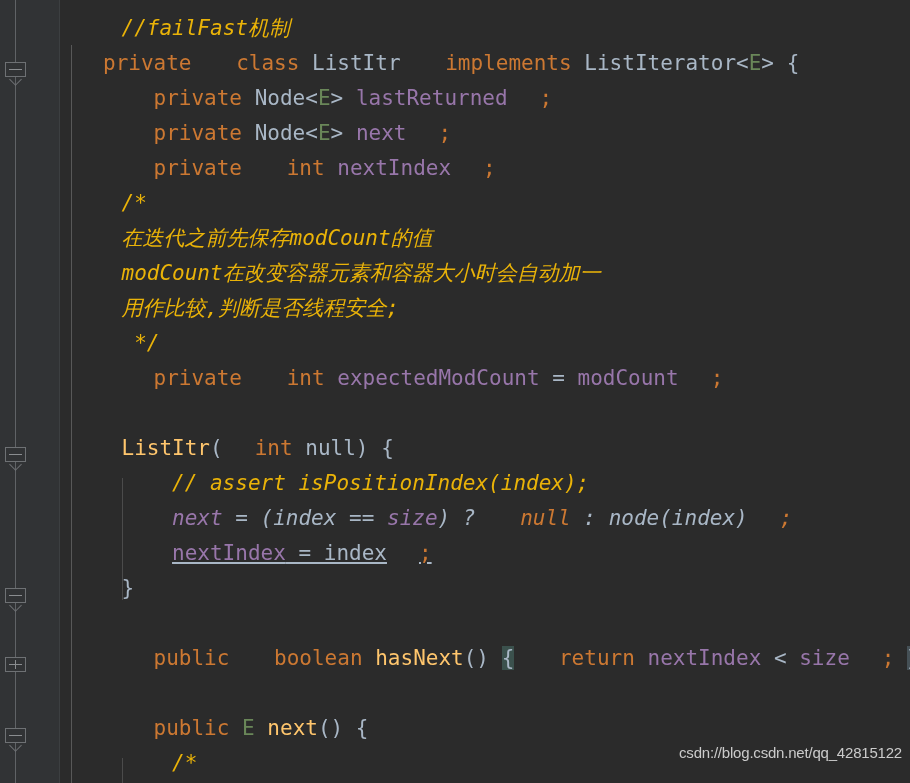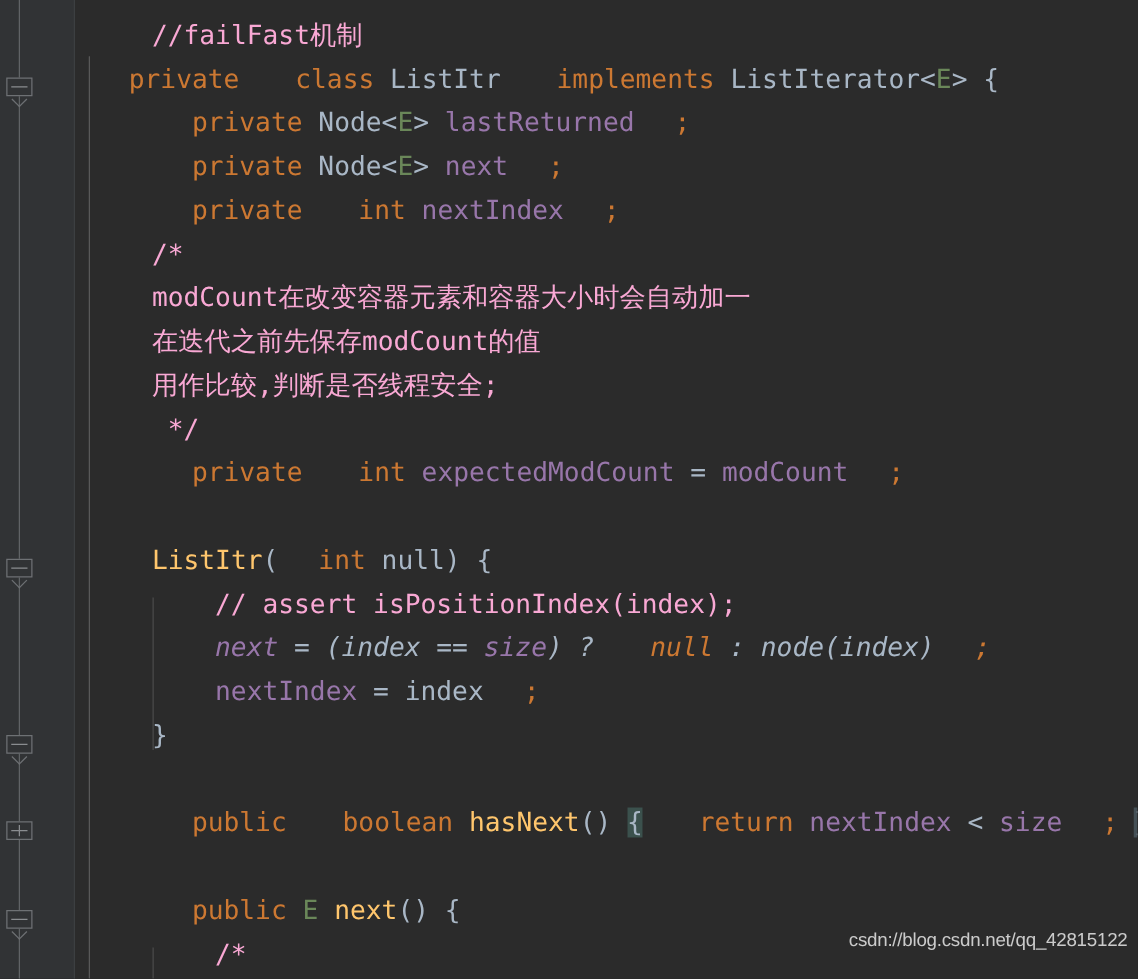--- a/index.html
+++ b/index.html
@@ -122,21 +122,21 @@
     z-index: 1;
   }
   .indent-guide.strong { background: #585858; }
 
   
   .kw    { color: #cc7832; padding-left: 32px; }            
   .cls   { color: #a9b7c6; }
   .gen   { color: #6a8759; }            
   .fld   { color: #9876aa; }            
   .mth   { color: #ffc66d; }            
-  .cmt   { color: #f9a8d4; }            
+  .cmt   { color: #eab308; font-style: italic; }            
   .pun   { color: #a9b7c6; }
   .opr   { color: #a9b7c6; }
   .brace-hl {
     background: #3b514d;
     color: #a9b7c6;
   }
   .brace-hl2 {
     background: #455056;
     color: #a9b7c6;
   }
@@ -192,30 +192,30 @@
   </div>
 
   <div class="code-area">
     <div class="code-lines" id="code-lines">
         <div class="line" id="line-comment-failfast"><span class="txt" style="padding-left: 61.52px;"><span class="cmt">//failFast机制</span></span></div>
         <div class="line" id="line-class-decl"><span class="txt" style="padding-left: 11px;"><span class="kw">private</span><span class="pun"> </span><span class="kw">class</span><span class="pun"> </span><span class="cls">ListItr</span><span class="pun"> </span><span class="kw">implements</span><span class="pun"> </span><span class="cls">ListIterator</span><span class="pun">&lt;</span><span class="gen">E</span><span class="pun">&gt;</span><span class="pun"> {</span></span></div>
         <div class="line" id="line-field-lastreturned"><span class="txt" style="padding-left: 61.52px;"><span class="kw">private</span><span class="pun"> </span><span class="cls">Node</span><span class="pun">&lt;</span><span class="gen">E</span><span class="pun">&gt;</span><span class="pun"> </span><span class="fld">lastReturned</span><span class="kw">;</span></span></div>
         <div class="line" id="line-field-next"><span class="txt" style="padding-left: 61.52px;"><span class="kw">private</span><span class="pun"> </span><span class="cls">Node</span><span class="pun">&lt;</span><span class="gen">E</span><span class="pun">&gt;</span><span class="pun"> </span><span class="fld">next</span><span class="kw">;</span></span></div>
         <div class="line" id="line-field-nextindex"><span class="txt" style="padding-left: 61.52px;"><span class="kw">private</span><span class="pun"> </span><span class="kw">int</span><span class="pun"> </span><span class="fld">nextIndex</span><span class="kw">;</span></span></div>
         <div class="line" id="line-block-comment-open"><span class="txt" style="padding-left: 61.52px;"><span class="cmt">/*</span></span></div>
+        <div class="line" id="line-comment-cn-1"><span class="txt" style="padding-left: 61.52px;"><span class="cmt">在迭代之前先保存modCount的值</span></span></div>
         <div class="line" id="line-comment-cn-2"><span class="txt" style="padding-left: 61.52px;"><span class="cmt">modCount在改变容器元素和容器大小时会自动加一</span></span></div>
-        <div class="line" id="line-comment-cn-1"><span class="txt" style="padding-left: 61.52px;"><span class="cmt">在迭代之前先保存modCount的值</span></span></div>
         <div class="line" id="line-comment-cn-3"><span class="txt" style="padding-left: 61.52px;"><span class="cmt">用作比较,判断是否线程安全;</span></span></div>
         <div class="line" id="line-block-comment-close"><span class="txt" style="padding-left: 61.52px;"><span class="cmt"> */</span></span></div>
         <div class="line" id="line-field-expectedmodcount"><span class="txt" style="padding-left: 61.52px;"><span class="kw">private</span><span class="pun"> </span><span class="kw">int</span><span class="pun"> </span><span class="fld">expectedModCount</span><span class="opr"> = </span><span class="fld">modCount</span><span class="kw">;</span></span></div>
         <div class="line" id="line-blank-1"><span class="txt" style="padding-left: 11px;"></span></div>
         <div class="line" id="line-constructor-decl"><span class="txt" style="padding-left: 61.52px;"><span class="mth">ListItr</span><span class="pun">(</span><span class="kw">int</span><span class="pun"> null</span><span class="pun">) {</span></span></div>
         <div class="line" id="line-comment-assert"><span class="txt" style="padding-left: 112.04px;"><span class="cmt">// assert isPositionIndex(index);</span></span></div>
         <div class="line" id="line-assign-next"><span class="txt" style="padding-left: 112.04px; font-style: italic;"><span class="fld">next</span><span class="pun"> = (index </span><span class="opr">== </span><span class="fld">size</span><span class="pun">) ? </span><span class="kw">null</span><span class="pun"> : node(index)</span><span class="kw">;</span></span></div>
-        <div class="line" id="line-assign-nextindex"><span class="txt" style="padding-left: 112.04px;"><span class="fld">nextIndex</span><span class="pun"> = index</span><span class="kw">;</span></span></div>
+        <div class="line" id="line-assign-nextindex"><span class="txt" style="padding-left: 112.04px; text-decoration: underline;"><span class="fld">nextIndex</span><span class="pun"> = index</span><span class="kw">;</span></span></div>
         <div class="line" id="line-constructor-close"><span class="txt" style="padding-left: 61.52px;"><span class="pun">}</span></span></div>
         <div class="line" id="line-blank-2"><span class="txt" style="padding-left: 11px;"></span></div>
         <div class="line" id="line-method-hasnext"><span class="txt" style="padding-left: 61.52px;"><span class="kw">public</span><span class="pun"> </span><span class="kw">boolean</span><span class="pun"> </span><span class="mth">hasNext</span><span class="pun">() </span><span class="brace-hl">{</span><span class="pun"> </span><span class="kw">return</span><span class="pun"> </span><span class="fld">nextIndex</span><span class="opr"> &lt; </span><span class="fld">size</span><span class="kw">;</span><span class="pun"> </span><span class="brace-hl2">}</span></span></div>
         <div class="line" id="line-blank-3"><span class="txt" style="padding-left: 11px;"></span></div>
         <div class="line" id="line-method-next"><span class="txt" style="padding-left: 61.52px;"><span class="kw">public</span><span class="pun"> </span><span class="gen">E</span><span class="pun"> </span><span class="mth">next</span><span class="pun">() {</span></span></div>
         <div class="line" id="line-comment-open-2"><span class="txt" style="padding-left: 112.04px;"><span class="cmt">/*</span></span></div>
       </div>
   <div class="indent-guide strong" style="left: 11px; top: 45px; height: 738px;"></div>
       <div class="indent-guide" style="left: 61.52px; top: 478px; height: 122px;"></div>
       <div class="indent-guide" style="left: 61.52px; top: 758px; height: 25px;"></div>

